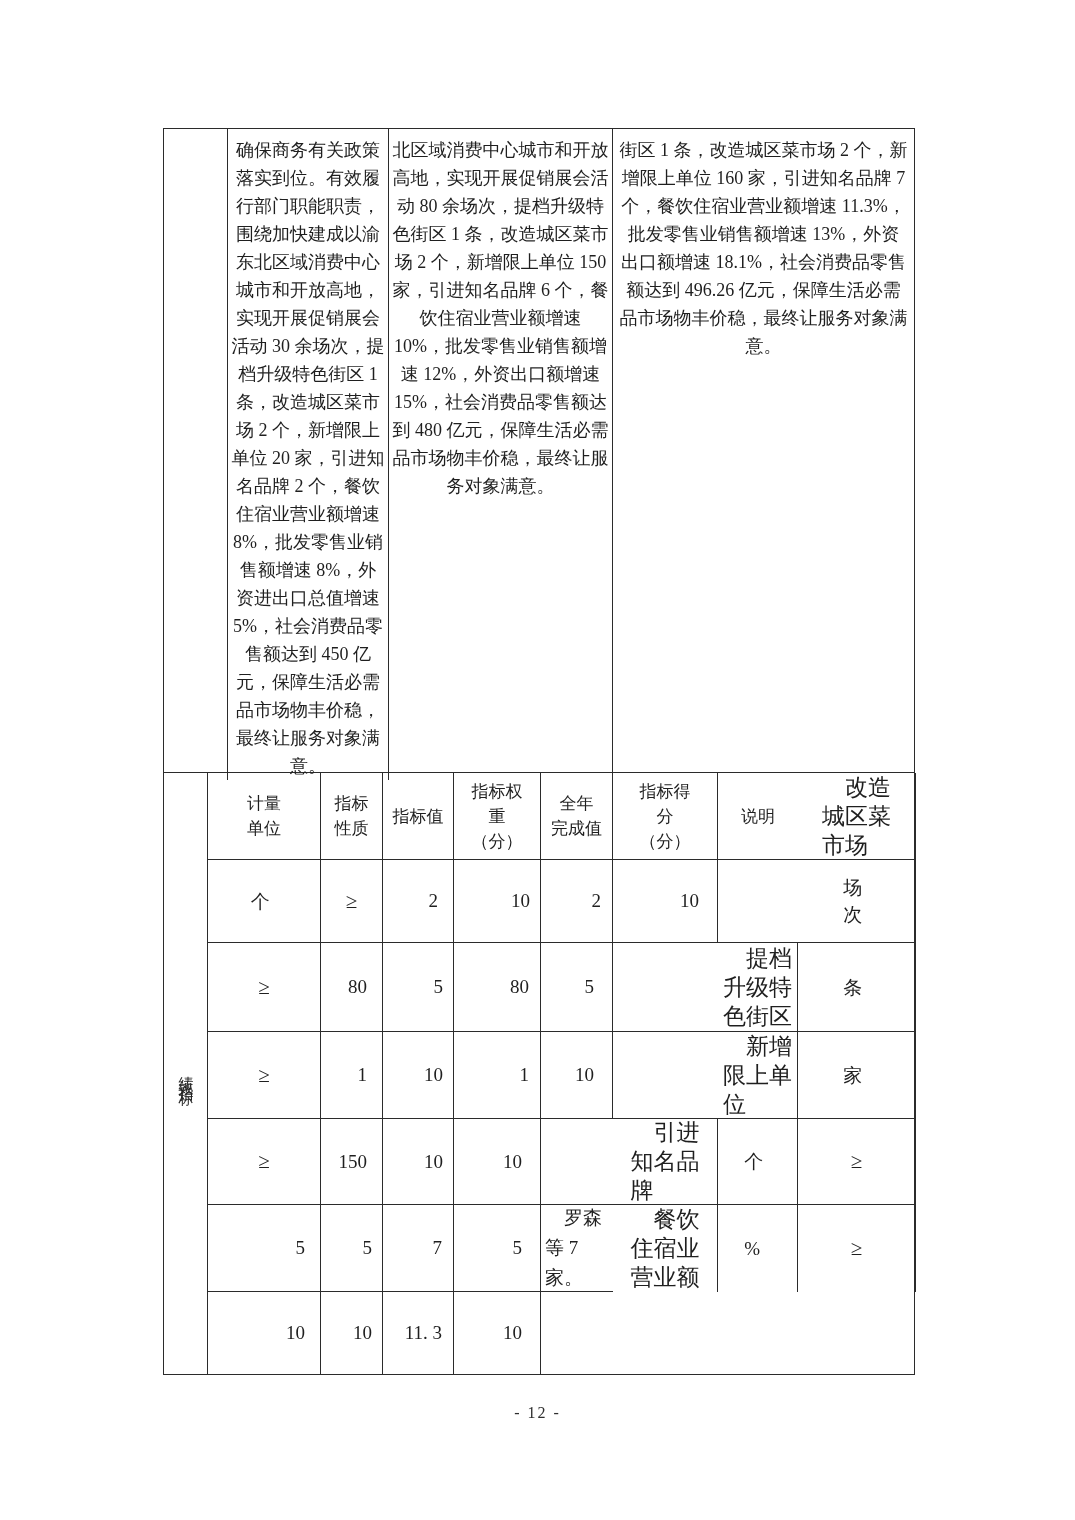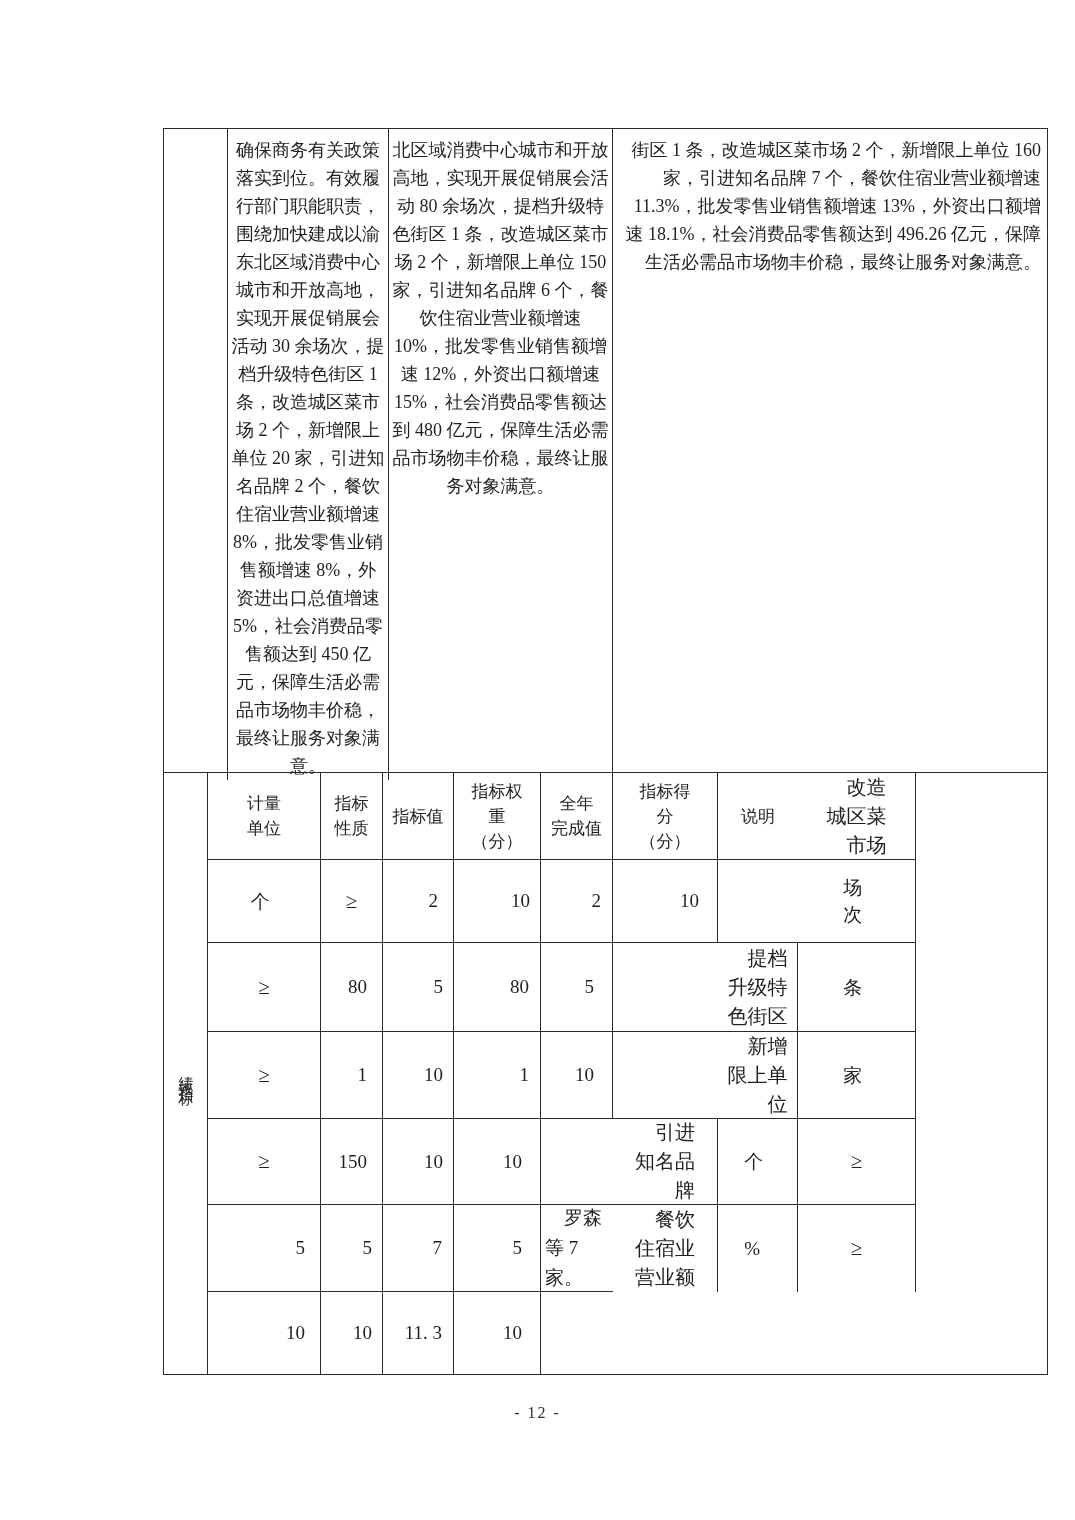--- a/index.html
+++ b/index.html
@@ -6,40 +6,40 @@
   .page{
     position:relative;
     width:1075px;height:1520px;
     background:#ffffff;
     font-family:"Liberation Serif","DejaVu Serif",serif;
     color:#1f1f1f;
     overflow:hidden;
   }
   .doc-table{
     position:absolute;left:163px;top:128px;
-    width:885px;height:1247px;
+    width:752px;height:1247px;
     border:1px solid #2b2b2b;
     box-sizing:border-box;
   }
   
   .sec-top{
     display:grid;
     grid-template-columns:64px 161px 224px 1fr;
     height:644px;
     border-bottom:1px solid #2b2b2b;
     box-sizing:border-box;
   }
   .sec-top .tcell{
     border-right:1px solid #2b2b2b;
     box-sizing:border-box;
     padding:7px 3px 0 3px;
     font-size:18px;line-height:28px;
     text-align:center;
   }
-  .sec-top .tcell.no-r{border-right:none;text-align:right;}
+  .sec-top .tcell.no-r{border-right:none;}
   .sec-top .tcell.p3{padding:7px 6px 0 6px;}
   
   .sec-ind{
     display:grid;
     grid-template-columns:44px 113px 62px 71px 87px 72px 105px 80px 118px;
     grid-template-rows:87px 83px 89px 87px 86px 87px 1fr;
     height:601px;
     box-sizing:border-box;
   }
   .icell{
@@ -58,22 +58,22 @@
     letter-spacing:5px;font-size:15px;
     display:flex;align-items:center;justify-content:center;
   }
   .hcell{
     font-size:17px;line-height:25px;
     white-space:pre-line;text-align:center;
   }
   .namecell{align-items:center;}
   .namecell .wrapbox{
     display:block;width:3em;margin:16px auto;
-    font-size:20px;line-height:29px;
-    text-indent:1em;text-align:right;
+    font-size:23px;line-height:29px;
+    text-indent:1em;text-align:left;
   }
   .unitcell .wrapbox{
     display:block;width:1.4em;margin:0 auto;
     text-align:left;line-height:27px;
   }
   .naturecell{font-size:21px;}
   .numcell{justify-content:flex-end;}
   .num-target{padding-right:15px;}
   .num-weight{padding-right:10px;}
   .num-comp{padding-right:11px;}

